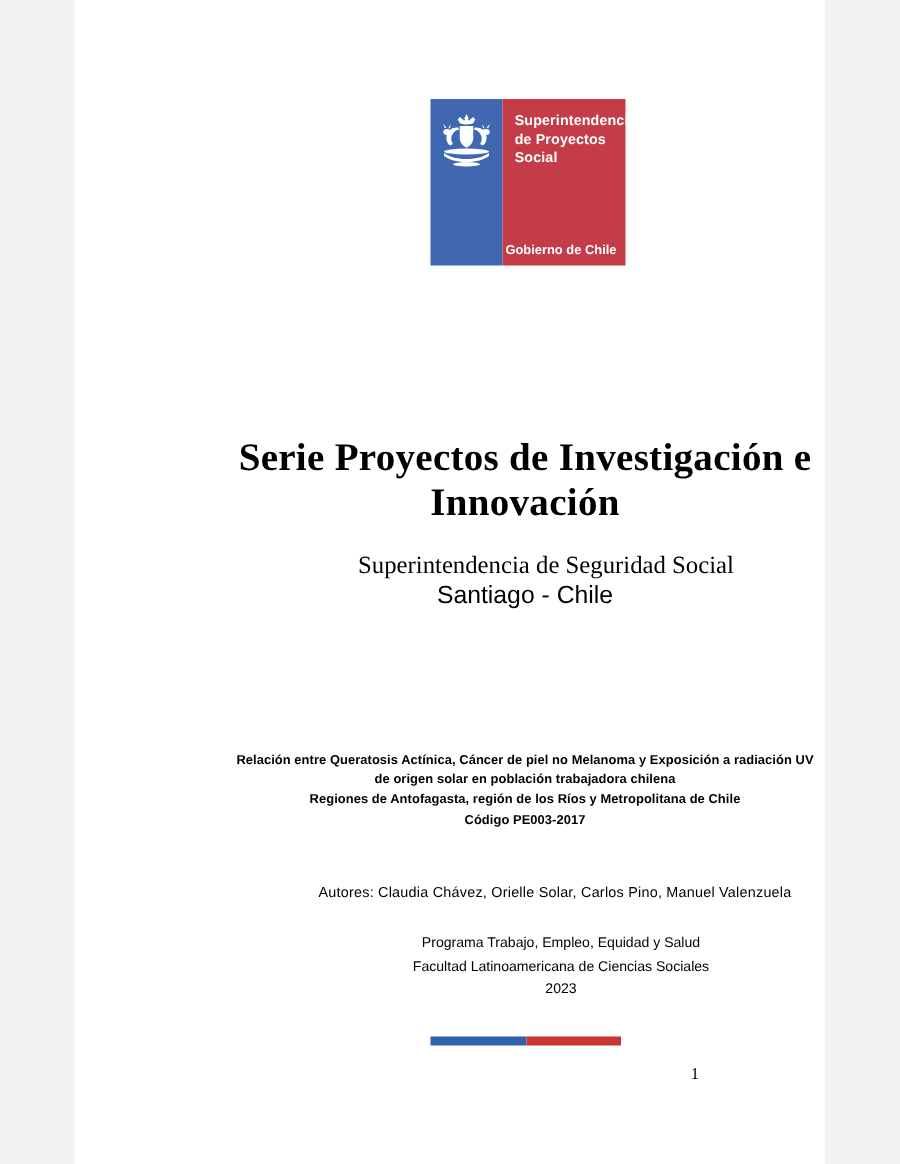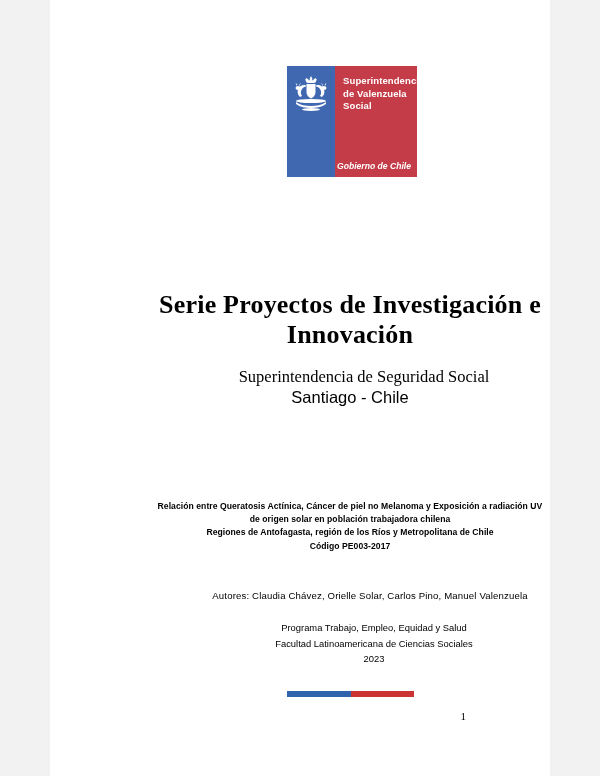--- a/index.html
+++ b/index.html
@@ -56,21 +56,20 @@
     letter-spacing: 0.1px;
   }
   .logo-gob {
     position: absolute;
     right: 6px;
     bottom: 6px;
     color: #ffffff;
     font-size: 8.6px;
     font-weight: bold;
     white-space: nowrap;
-    font-style: italic;
   }
 
   
   .title-block {
     position: absolute;
     left: 0;
     top: 274px;
     width: 600px;
     text-align: center;
   }
@@ -190,21 +189,21 @@
 
           <ellipse cx="40" cy="52" rx="30" ry="4"></ellipse>
           <path d="M10 54 C18 60 30 62 40 62 C50 62 62 60 70 54 L70 58 C62 64 50 66 40 66 C30 66 18 64 10 58 Z"></path>
           <ellipse cx="40" cy="69" rx="18" ry="3"></ellipse>
         </g>
       </svg>
     </div>
     <div class="logo-red">
       <div class="logo-title">
         <div>Superintendencia</div>
-        <div>de Valenzuela</div>
+        <div>de Proyectos</div>
         <div>Social</div>
       </div>
       <div class="logo-gob">Gobierno de Chile</div>
     </div>
   </div>
 
   <div class="title-block">
     <div class="main-title">Serie Proyectos de Investigación e Innovación</div>
     <div class="sub-title">Superintendencia de Seguridad Social</div>
     <div class="sub-title2">Santiago - Chile</div>

